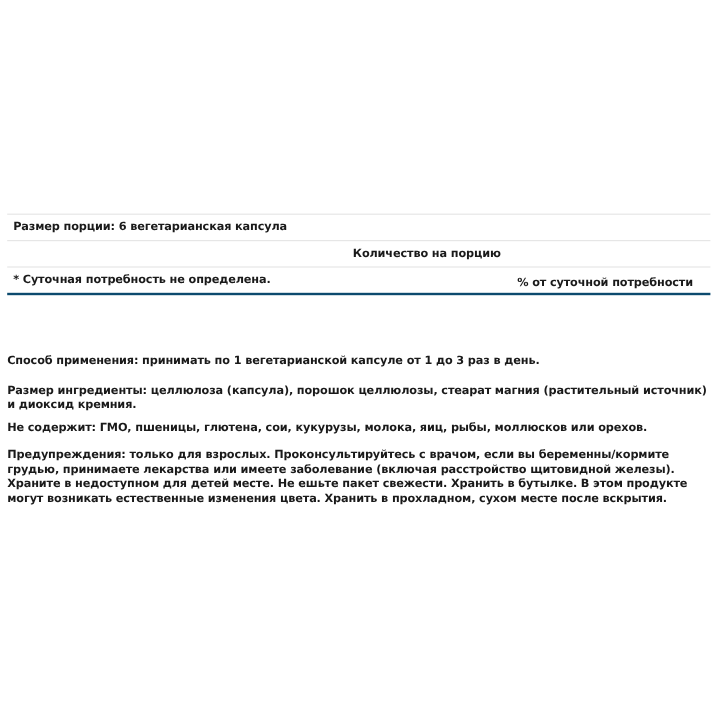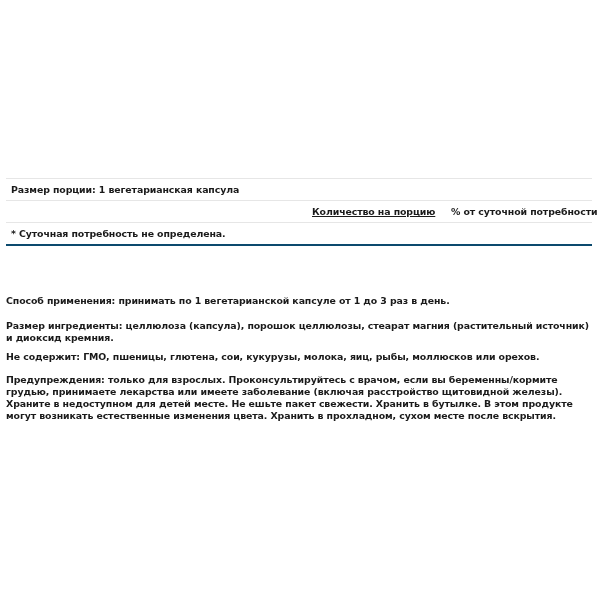--- a/index.html
+++ b/index.html
@@ -4,31 +4,31 @@
 <style>
   html, body { margin: 0; padding: 0; background: #ffffff; }
   body { width: 600px; height: 600px; position: relative; overflow: hidden;
          font-family: "DejaVu Sans", sans-serif; color: #1a1a1a; }
   .facts { position: absolute; left: 6px; top: 178px; width: 586px; }
   .row { position: relative; height: 21px; border-top: 1px solid #e6e6e6;
          font-size: 9.4px; font-weight: bold; letter-spacing: -0.1px; }
   .row.last { border-bottom: 2px solid #0c4a6e; }
   .cell { position: absolute; top: 5px; white-space: nowrap; }
   .c1 { left: 5px; }
-  .c2 { left: 306px; text-decoration: underline; }
-  .c3 { left: 445px; }
+  .c2 { left: 288px; }
+  .c3 { left: 425px; margin-top: 24px; }
   .para { position: absolute; left: 6px; width: 592px; font-size: 9.4px;
           font-weight: bold; line-height: 12px; letter-spacing: -0.1px; }
 </style>
 </head>
 <body>
 
 <div class="facts">
   <div class="row">
-    <span class="cell c1">Размер порции: 1 вегетарианская капсула</span>
+    <span class="cell c1">Размер порции: 6 вегетарианская капсула</span>
   </div>
   <div class="row">
     <span class="cell c2">Количество на порцию</span>
     <span class="cell c3">% от суточной потребности</span>
   </div>
   <div class="row last">
     <span class="cell c1">* Суточная потребность не определена.</span>
   </div>
 </div>
 

